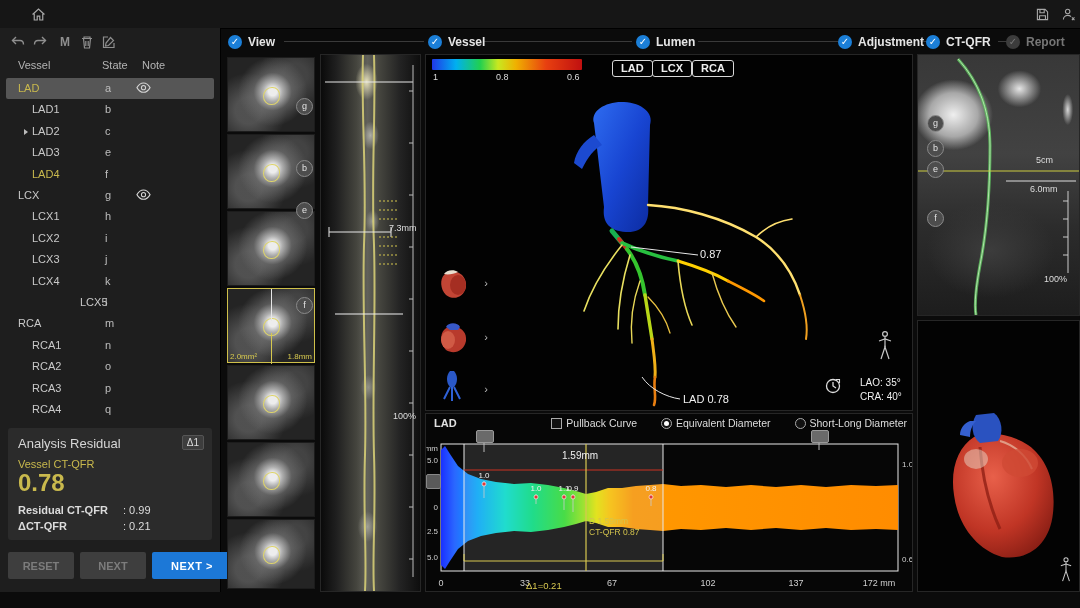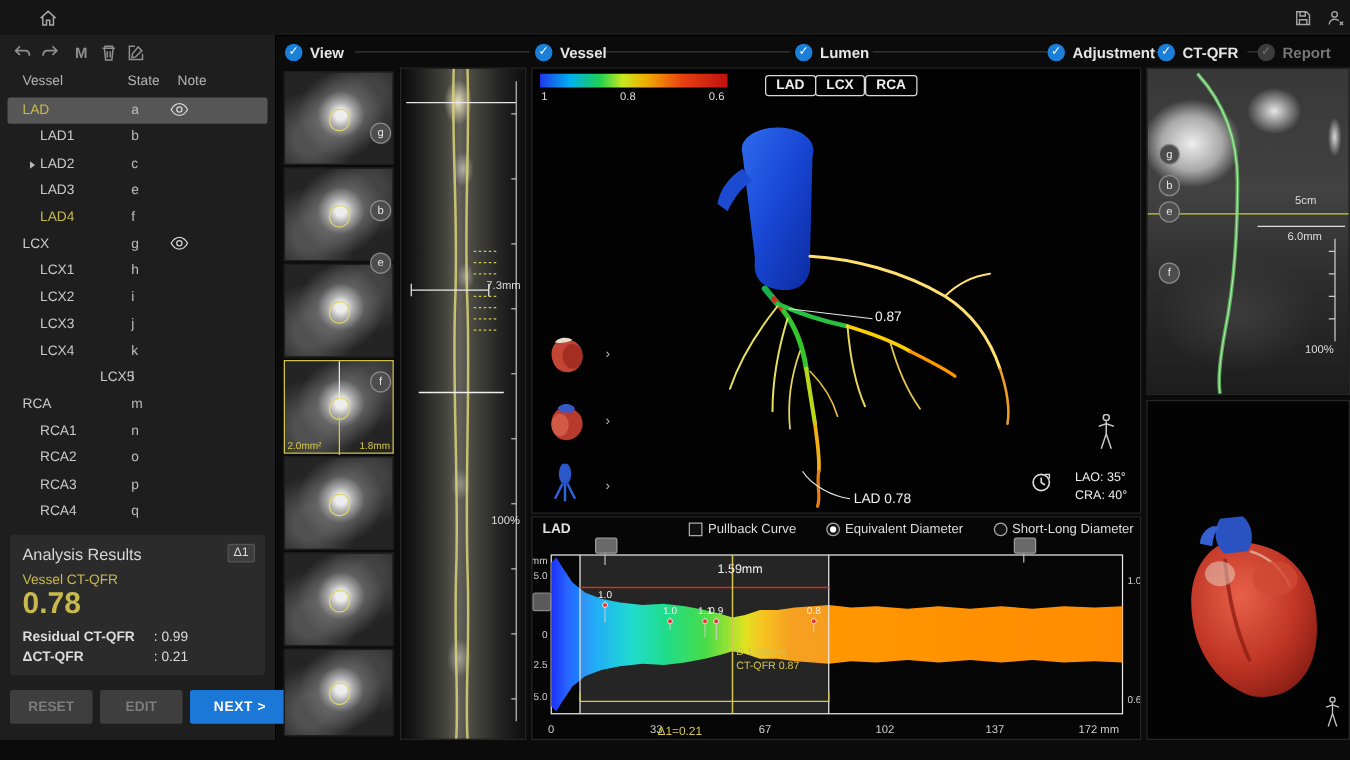--- a/index.html
+++ b/index.html
@@ -214,34 +214,34 @@
           <span class="nm" style="left: 26px;">RCA3</span>
           <span class="st">p</span>
         </div>
         <div class="vrow" style="top: 371px;">
           <span class="nm" style="left: 26px;">RCA4</span>
           <span class="st">q</span>
         </div>
       </div>
 
     <div class="analysis">
-      <div class="an-title">Analysis Results</div>
+      <div class="an-title">Analysis Residual</div>
       <div class="an-badge">Δ1</div>
       <div class="an-metric-label">Vessel CT-QFR</div>
       <div class="an-metric-value">0.78</div>
       <div class="an-row" style="top:76px">
         <b>Residual CT-QFR</b><span class="val">: 0.99</span>
       </div>
       <div class="an-row" style="top:92px">
         <b>ΔCT-QFR</b><span class="val">: 0.21</span>
       </div>
     </div>
 
     <div class="btn gray" style="left:8px;width:66px">RESET</div>
-    <div class="btn gray" style="left:80px;width:66px">EDIT</div>
+    <div class="btn gray" style="left:80px;width:66px">NEXT</div>
     <div class="btn blue" style="left:152px;width:80px">NEXT &gt;</div>
   </div>
 
   <div>
     <div class="stepline" style="left:284px;width:140px"></div>
     <div class="stepline" style="left:484px;width:148px"></div>
     <div class="stepline" style="left:698px;width:140px"></div>
     <div class="stepline" style="left:920px;width:12px"></div>
     <div class="stepline" style="left:998px;width:10px"></div>
   <div class="step" style="left: 228px;">
@@ -511,21 +511,21 @@
           <text x="12" y="37" text-anchor="end" fill="#cfcfcf" font-size="8">mm</text>
           <text x="476" y="53" text-anchor="start" fill="#cfcfcf" font-size="8">1.0</text>
           <text x="476" y="148" text-anchor="start" fill="#cfcfcf" font-size="8">0.6</text>
         </g>
     </svg>
 
     <div class="abs" style="left:50px;top:16px;width:16px;height:11px;background:#6a6a6a;border:1px solid #999;border-radius:2px"></div>
     <div class="abs" style="left:385px;top:16px;width:16px;height:11px;background:#6a6a6a;border:1px solid #999;border-radius:2px"></div>
     <div class="abs" style="left:0px;top:60px;width:13px;height:13px;background:#5a5a5a;border:1px solid #888;border-radius:2px"></div>
 
-    <div class="abs" style="left:148px;top:36px;font-size:10px;color:#f0f0f0">1.59mm</div>
+    <div class="abs" style="left:136px;top:36px;font-size:10px;color:#f0f0f0">1.59mm</div>
     <div class="abs" style="left:163px;top:102px;font-size:8.5px;color:#d4c44c">D 1.59mm</div>
     <div class="abs" style="left:163px;top:113px;font-size:8.5px;color:#d4c44c">CT-QFR 0.87</div>
     <div class="abs" style="left:100px;top:166px;font-size:9.5px;color:#d8c850">Δ1=0.21</div>
   </div>
 
   <div class="cpr">
     <svg width="161" height="260" viewBox="0 0 161 260">
       <path d="M40,4 C58,24 72,52 72,90 C72,140 68,180 62,210 C58,232 56,248 58,260" stroke="#5cb85c" stroke-width="3" fill="none" opacity="0.9"></path>
       <path d="M40,4 C58,24 72,52 72,90 C72,140 68,180 62,210 C58,232 56,248 58,260" stroke="#c8f0c0" stroke-width="1" fill="none" opacity="0.8"></path>
       <line x1="0" y1="116" x2="161" y2="116" stroke="#cccc40" stroke-width="1"></line>

